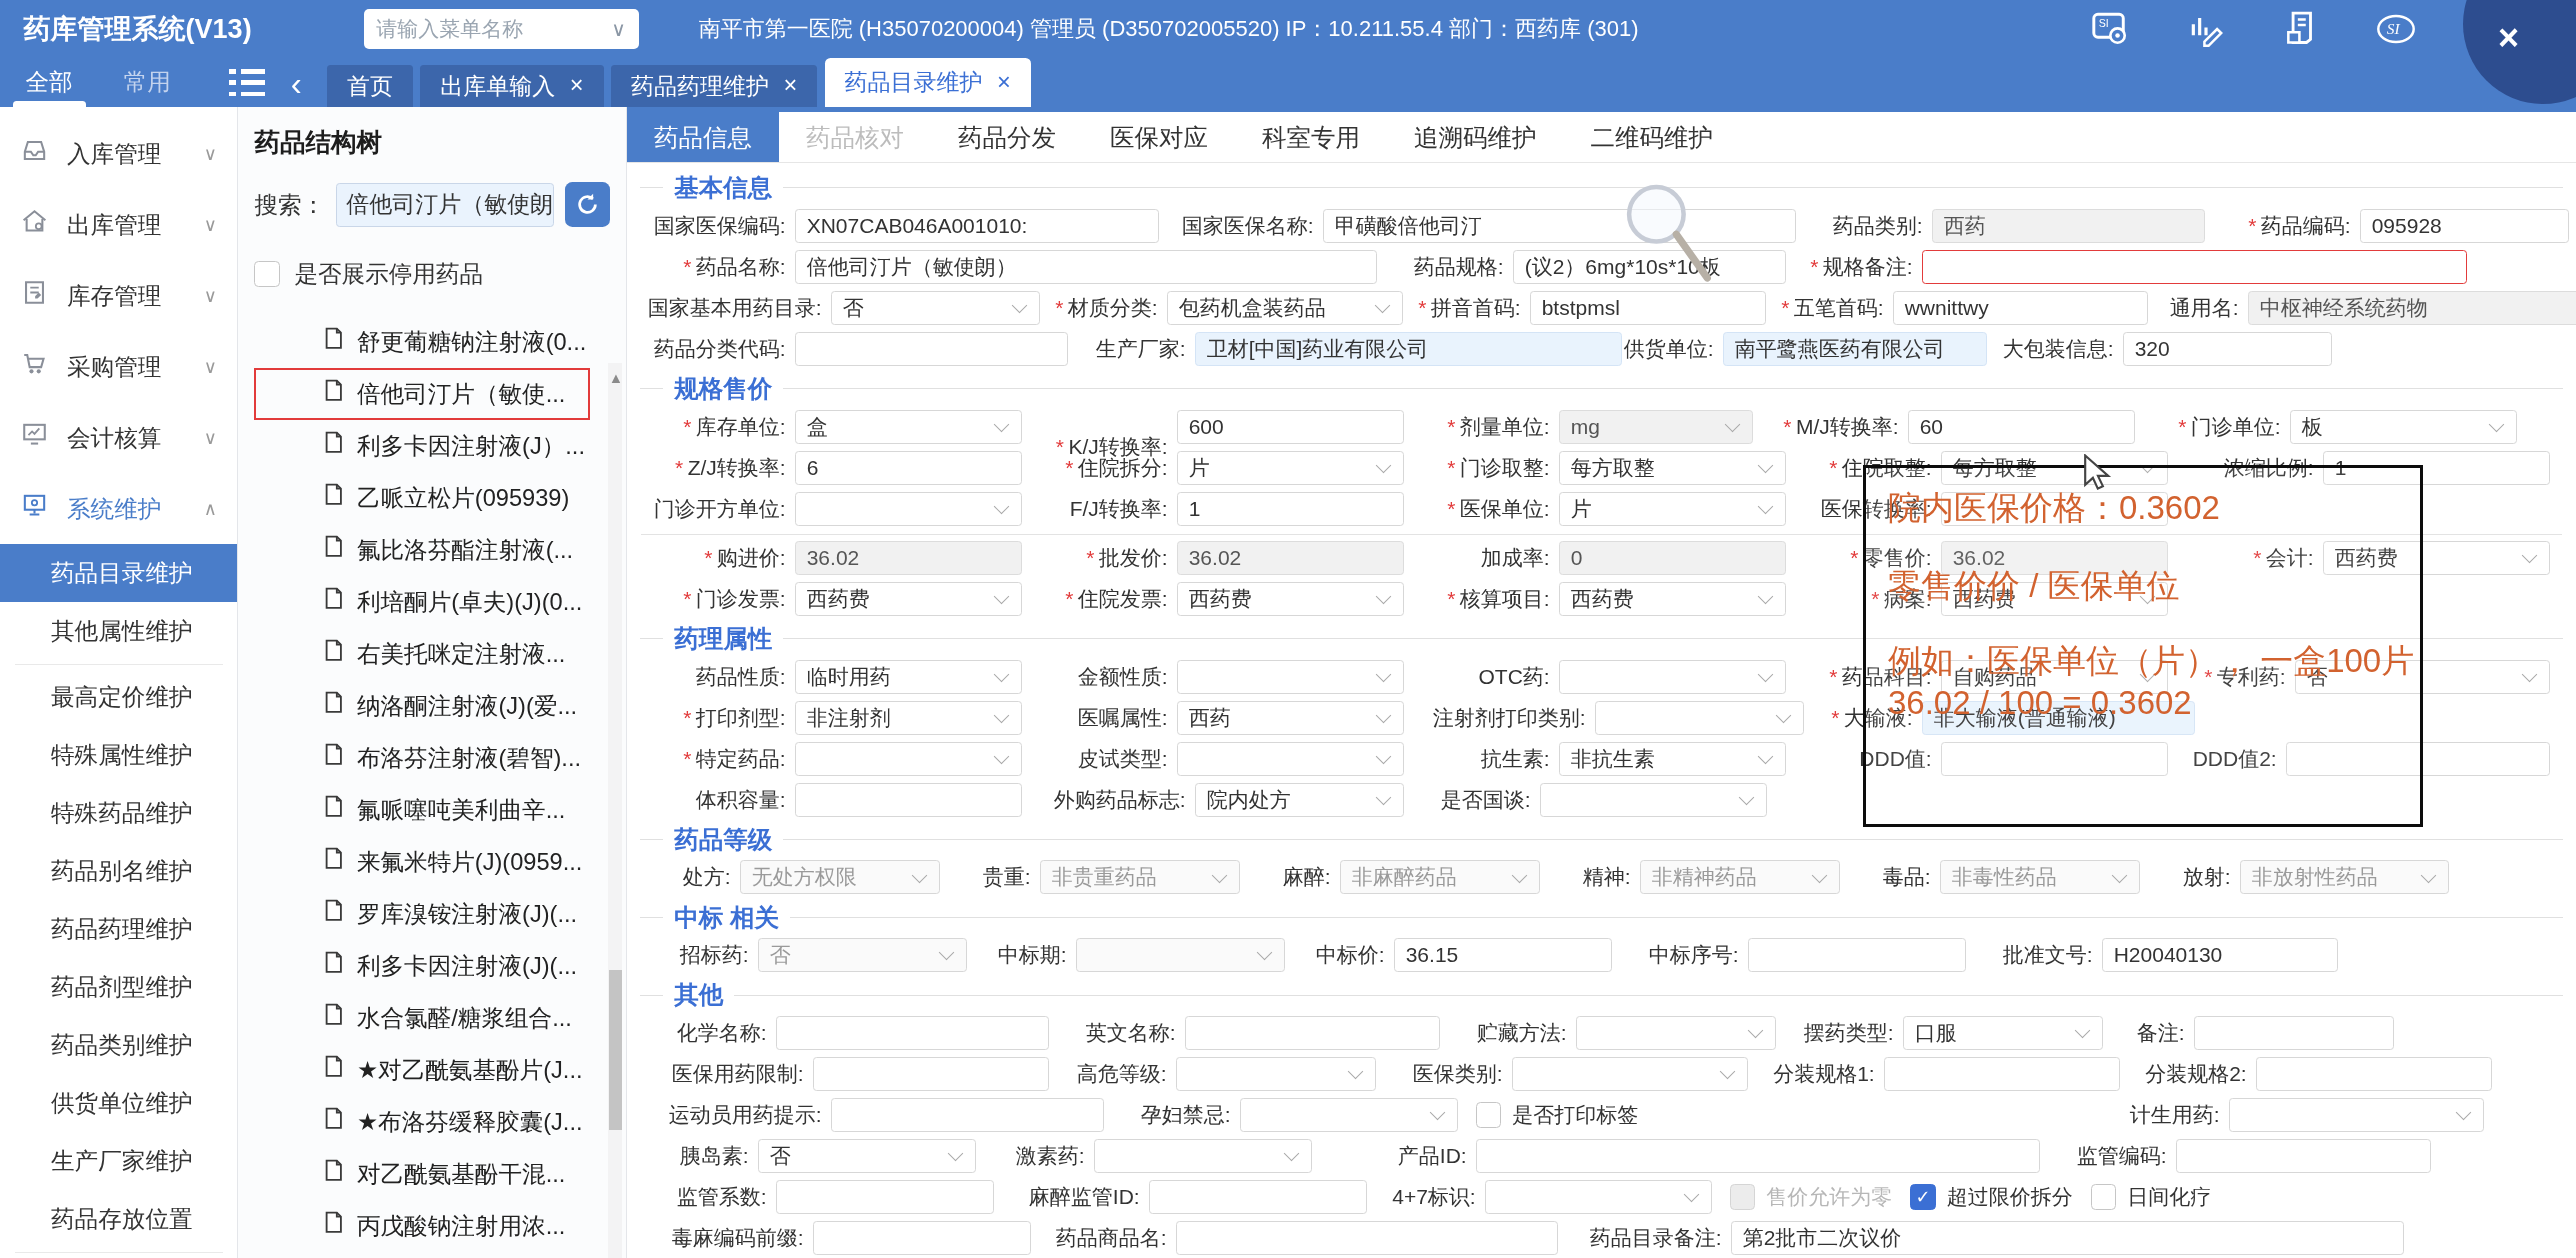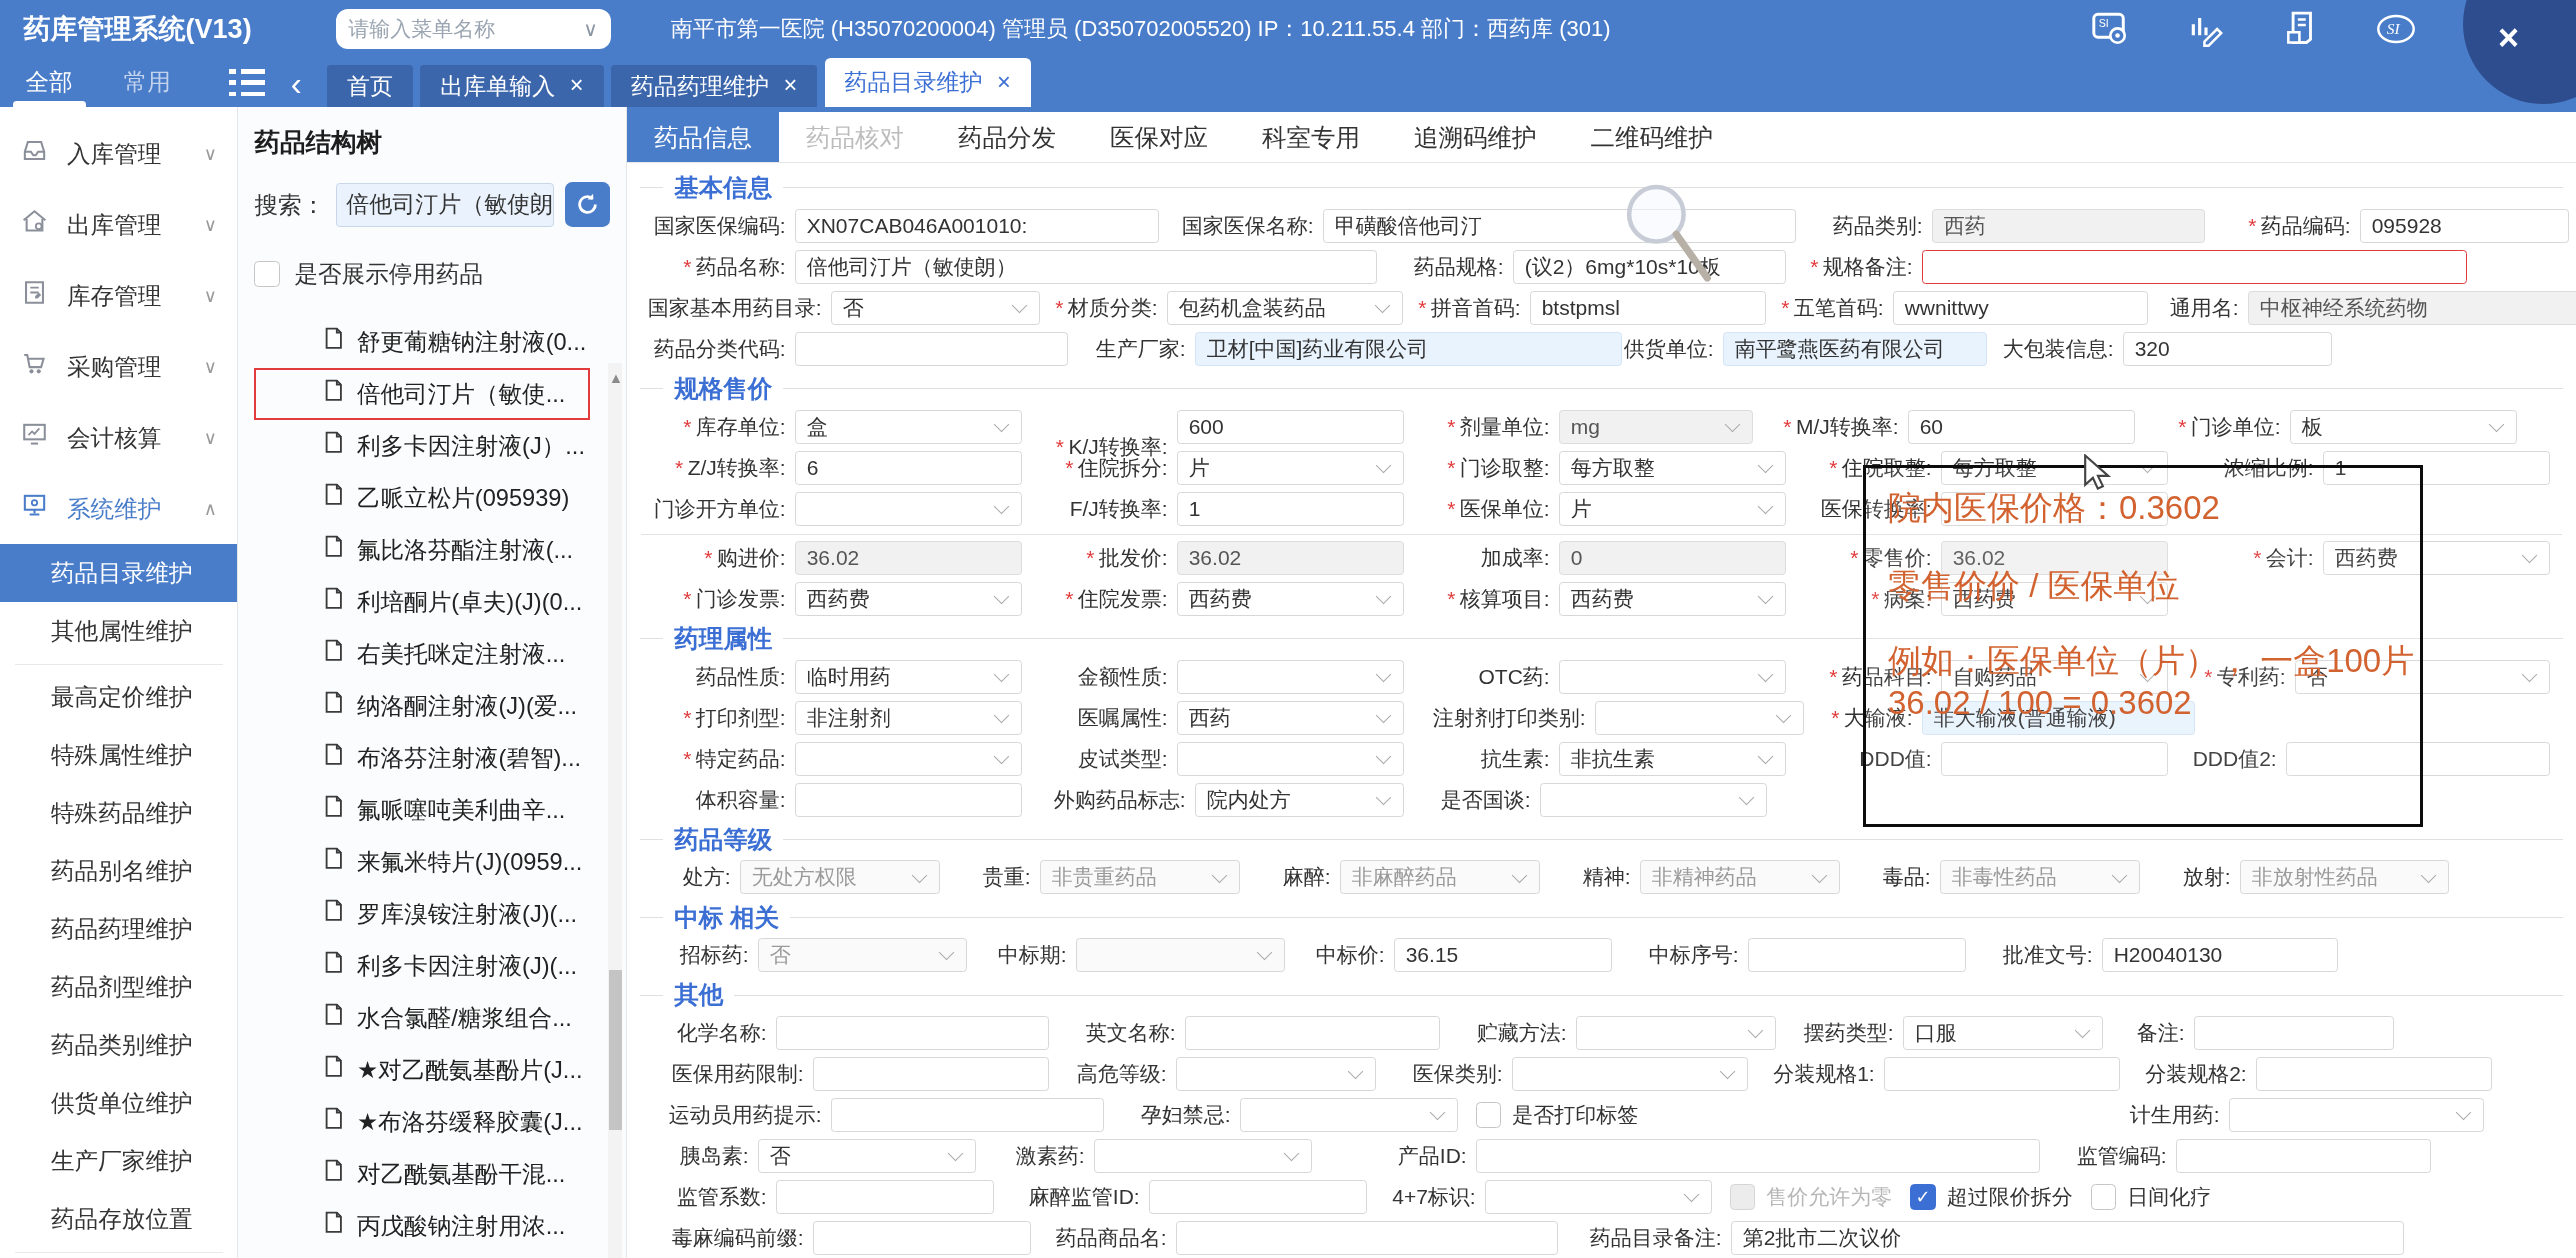--- a/index.html
+++ b/index.html
@@ -1,21 +1,21 @@
 <!DOCTYPE html>
 <html style="font-size:14.5px"><head>
 <meta charset="utf-8">
 <style>
 *{box-sizing:border-box;margin:0;padding:0}
 html,body{width:2576px;height:1258px;overflow:hidden}
 body{font-family:"Liberation Sans","DejaVu Sans",sans-serif;background:#fff;position:relative;color:#333}
 
 .topbar{height:58px;background:#4a7dc9;display:flex;align-items:center;color:#fff;padding:0 23.6px;position:relative;z-index:8}
 .topbar .title{font-size:27px;font-weight:bold;white-space:nowrap}
-.menu-search{width:275px;height:40px;background:#fff;border-radius:12px;margin-left:84px;display:flex;align-items:center;justify-content:space-between;padding:0 12.7px;color:#9aa5b1;font-size:21px}
+.menu-search{width:275px;height:40px;background:#fff;border-radius:5px;margin-left:112px;display:flex;align-items:center;justify-content:space-between;padding:0 12.7px;color:#9aa5b1;font-size:21px}
 .menu-search .chev{color:#8b97a5;font-size:20px}
 .session{margin-left:60px;font-size:22px;white-space:nowrap}
 .top-icons{margin-left:auto;display:flex;gap:55px;align-items:center;margin-right:136px}
 .tbicon{width:40px;height:40px;display:flex;align-items:center;justify-content:center}
 .corner{position:absolute;right:-47px;top:-56px;width:160px;height:160px;border-radius:50%;background:#2d4d8f}
 .corner .x{position:absolute;left:35px;top:73px;font-size:36px;color:#fff;font-weight:bold}
 
 .tabbar{height:49px;background:#4a7dc9;display:flex;align-items:flex-end;color:#fff;position:relative;z-index:7}
 .filters{display:flex;align-items:center;height:49px}
 .filter{font-size:23.6px;padding:0 25.5px;height:49px;line-height:49px;position:relative;color:#fff}

